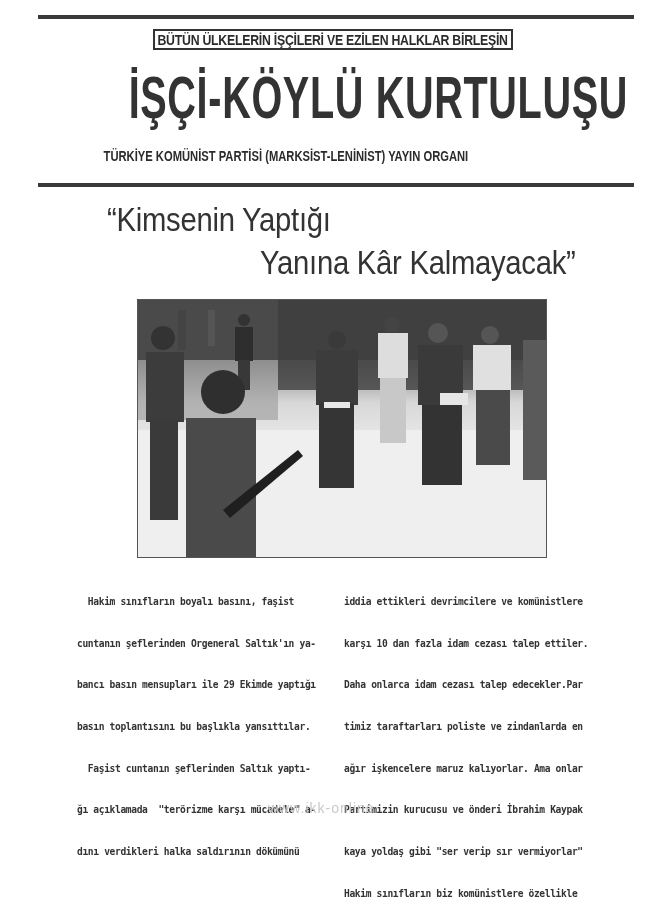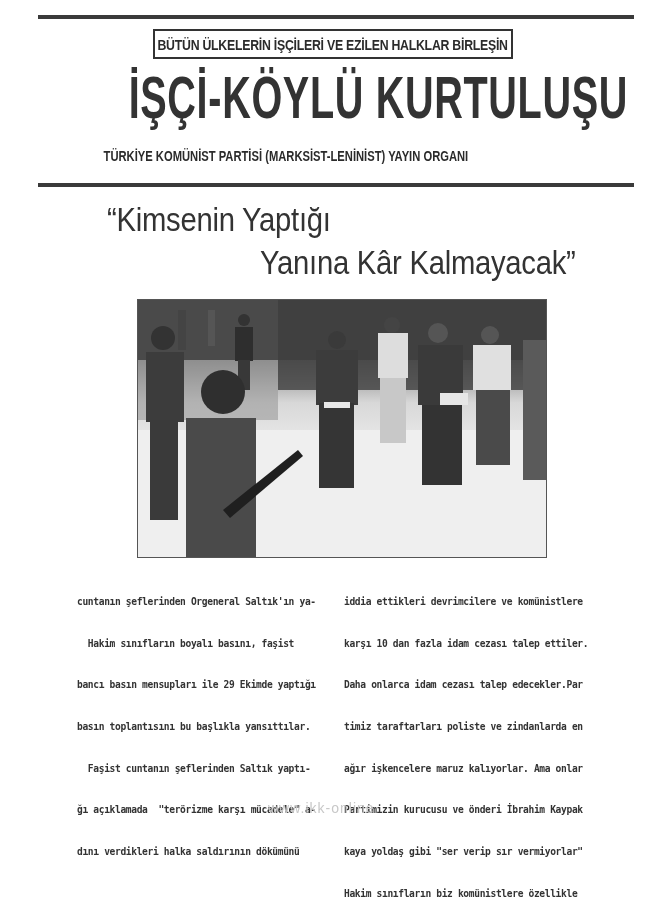--- a/index.html
+++ b/index.html
@@ -1,20 +1,20 @@
 <!DOCTYPE html>
 <html><head>
 <meta charset="utf-8">
 <style>
   html,body{margin:0;padding:0;background:#fff;}
   body{width:650px;height:917px;position:relative;overflow:hidden;font-family:"DejaVu Sans",sans-serif;color:#2a2a2a;}
   .rule{position:absolute;left:38px;width:596px;height:4px;background:#3a3a3a;}
   .rule.top{top:15px;}
   .rule.bottom{top:183px;}
-  .slogan-box{position:absolute;left:153px;top:29px;width:360px;height:30px;border:2px solid #333;box-sizing:border-box;
+  .slogan-box{position:absolute;left:153px;top:29px;width:360px;height:21px;border:2px solid #333;box-sizing:border-box;
     display:flex;align-items:center;justify-content:center;}
   .slogan{font-family:"Liberation Sans",sans-serif;font-weight:bold;font-size:15px;letter-spacing:-0.3px;transform:scaleX(0.82);white-space:nowrap;color:#2b2b2b;}
   .masthead{position:absolute;left:0;width:650px;top:58px;text-align:center;text-decoration:underline;}
   .masthead-title{display:inline-block;font-family:"Liberation Sans",sans-serif;font-weight:bold;font-size:60px;line-height:80px;letter-spacing:1px;
     transform:scaleX(0.66);transform-origin:center;white-space:nowrap;color:#333;}
   .subtitle{position:absolute;left:0;width:572px;top:146px;text-align:center;}
   .subtitle span{display:inline-block;font-family:"Liberation Sans",sans-serif;font-weight:bold;font-size:14px;transform:scaleX(0.8);white-space:nowrap;color:#2b2b2b;}
   .headline{position:absolute;font-family:"Liberation Sans",sans-serif;font-size:34px;color:#333;white-space:nowrap;transform:scaleX(0.86);transform-origin:left;letter-spacing:-0.3px;}
   .headline.l1{left:107px;top:200px;}
   .headline.l2{left:260px;top:243px;}
@@ -89,22 +89,22 @@
 
     <circle cx="352" cy="35" r="9" fill="#555"></circle>
     <rect x="335" y="45" width="38" height="45" fill="#e0e0e0"></rect>
     <rect x="338" y="90" width="34" height="75" fill="#4a4a4a"></rect>
 
     <rect x="385" y="40" width="25" height="140" fill="#5a5a5a"></rect>
   </svg>
 </div>
 
 <div class="col left">
+  <p>  Hakim sınıfların boyalı basını, faşist</p>
   <p>cuntanın şeflerinden Orgeneral Saltık'ın ya-</p>
-  <p>  Hakim sınıfların boyalı basını, faşist</p>
   <p>bancı basın mensupları ile 29 Ekimde yaptığı</p>
   <p>basın toplantısını bu başlıkla yansıttılar.</p>
   <p>  Faşist cuntanın şeflerinden Saltık yaptı-</p>
   <p>ğı açıklamada  "terörizme karşı mücadele" a-</p>
   <p>dını verdikleri halka saldırının dökümünü</p>
   
   
   
   
   

